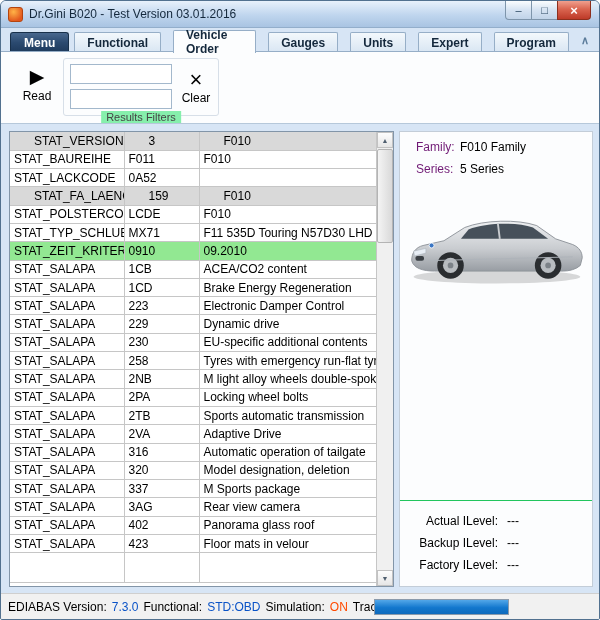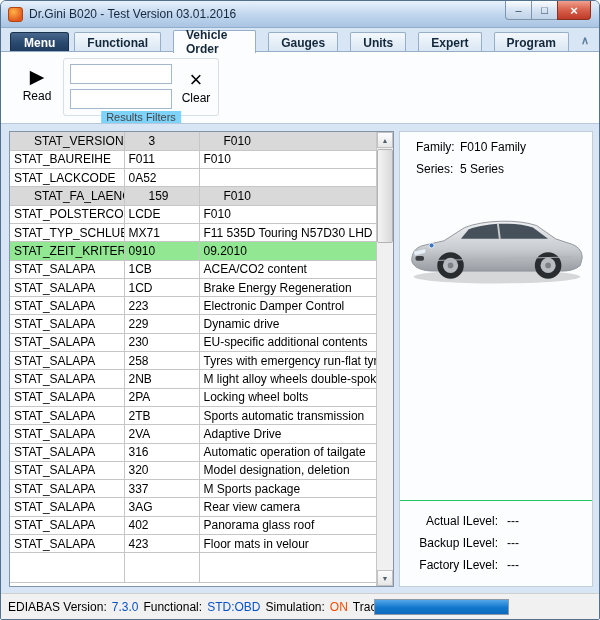--- a/index.html
+++ b/index.html
@@ -52,21 +52,21 @@
                   border:1px solid #d7dfe8; border-radius:3px; }
   .filter-input { position:absolute; left:6px; width:102px; height:20px;
                   border:1px solid #a3b8cc; background:#fff; font-family:"Liberation Sans",sans-serif;
                   font-size:12px; padding:0 3px; }
   .filter-input.f1 { top:5px; }
   .filter-input.f2 { top:30px; }
   .clear-btn { position:absolute; left:112px; top:4px; width:40px; height:48px;
                display:flex; flex-direction:column; align-items:center; justify-content:center; gap:1px; }
   .clear-x { font-size:22px; line-height:20px; color:#000; }
   .group-label { position:absolute; bottom:-8px; left:50%; transform:translateX(-50%);
-                 background:#7dd3fc; padding:0 5px; font-size:11px; color:#444; white-space:nowrap; }
+                 background:#86efac; padding:0 5px; font-size:11px; color:#444; white-space:nowrap; }
 
   
   .main { position:absolute; top:124px; left:0; right:0; bottom:26px; background:#d7e5f5; }
 
   .table-wrap { position:absolute; left:8px; top:6px; width:385px; height:456px;
                 border:1px solid #8295a8; background:#fff; display:flex; overflow:hidden; }
   table { border-collapse:collapse; width:366px; table-layout:fixed; align-self:flex-start; }
   td { border-right:1px solid #c6c6c6; border-bottom:1px solid #c6c6c6; height:18.3px;
        padding:0 4px; font-size:12px; white-space:nowrap; overflow:hidden; }
   td:last-child { border-right:none; }
@@ -79,21 +79,21 @@
                   display:flex; align-items:center; justify-content:center;
                   background:linear-gradient(#fdfdfd,#e6e6e6); border:1px solid #c2c2c2; }
   .scroll-arrow.up { top:0; }
   .scroll-arrow.down { bottom:0; }
   .scroll-thumb { position:absolute; left:0; top:17px; width:16px; height:94px; border-radius:2px;
                   background:linear-gradient(90deg,#f4f4f4,#d9d9d9); border:1px solid #b4b4b4; }
 
   .right-panel { position:absolute; left:398px; top:6px; width:194px; height:456px;
                  background:#fcfdfe; border:1px solid #c3cdd8; display:flex; flex-direction:column; }
   .veh-row { display:flex; padding:8px 0 0 16px; font-size:12px; }
-  .veh-label { width:44px; color:#000000; }
+  .veh-label { width:44px; color:#701a75; }
   .veh-value { color:#000; }
   .car-box { margin:22px auto 0; width:180px; height:100px; }
   .ilevel-section { margin-top:auto; border-top:1px solid #22c55e; padding:9px 0 10px; }
   .ilevel-row { display:flex; padding:4px 0; font-size:12px; }
   .ilevel-label { width:98px; text-align:right; }
   .ilevel-value { margin-left:9px; }
 
   
   .statusbar { position:absolute; left:0; right:0; bottom:0; height:26px; background:#f1f1f1;
                border-top:1px solid #cfcfcf; display:flex; align-items:center; padding:0 7px;

